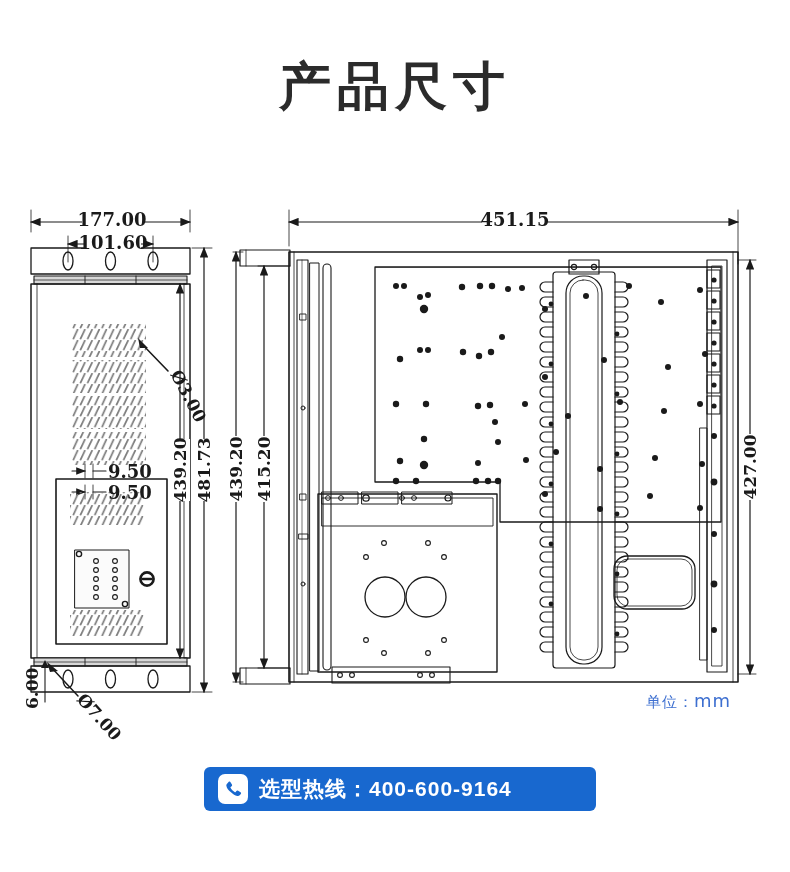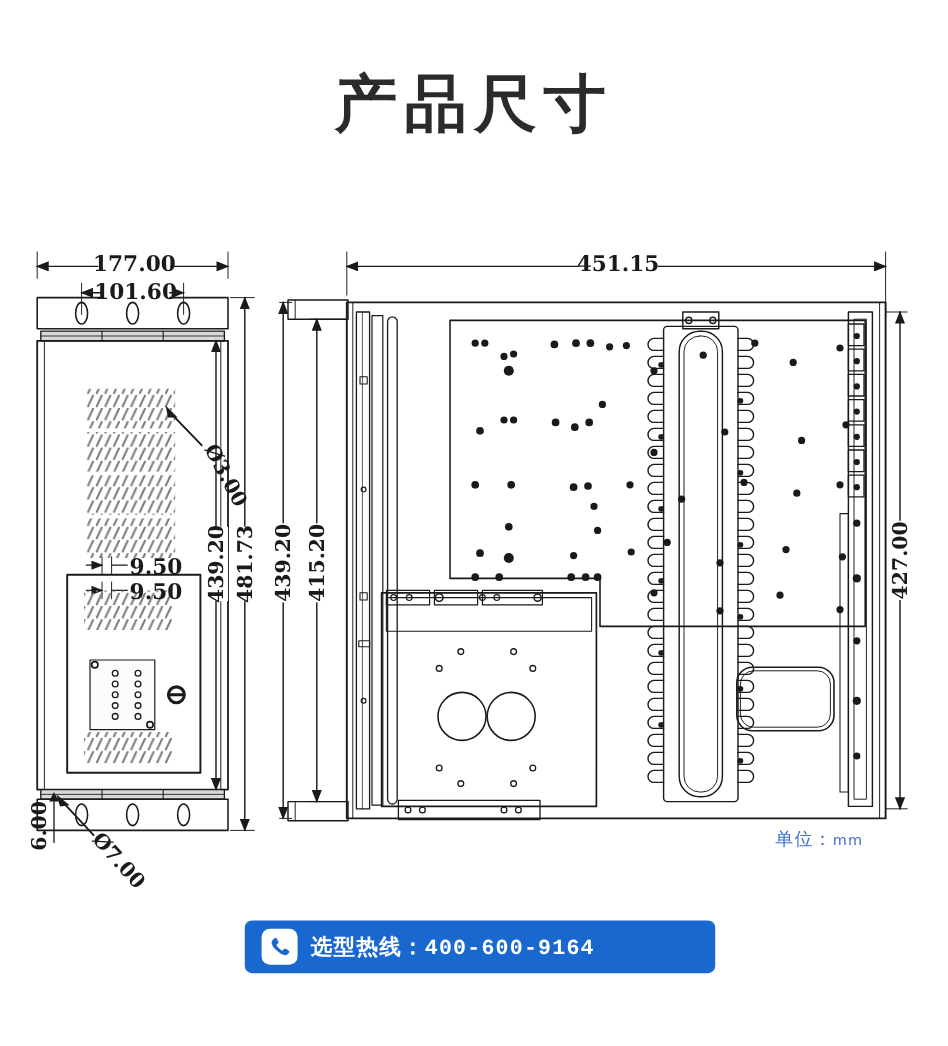--- a/index.html
+++ b/index.html
@@ -27,21 +27,21 @@
   #drawing svg{display:block;}
 
   .unit-label{
     position:absolute;
     left:646px;top:690px;
     font-size:15px;
     color:#3d6fd0;
     letter-spacing:1px;
     font-family:"DejaVu Sans","Liberation Sans",sans-serif;
   }
-  .unit-label .u-mm{font-size:12px;}
+  .unit-label .u-mm{font-size:18px;}
 
   .hotline-banner{
     position:absolute;
     left:204px;top:767px;
     width:392px;height:44px;
     background:#1868cf;
     border-radius:6px;
     display:flex;
     align-items:center;
     box-sizing:border-box;
@@ -50,25 +50,25 @@
   .phone-chip{
     width:30px;height:30px;
     background:#ffffff;
     border-radius:7px;
     display:flex;align-items:center;justify-content:center;
     flex:0 0 auto;
     margin-right:11px;
   }
   .hotline-text{
     color:#ffffff;
-    font-size:18px;
+    font-size:21px;
     font-weight:700;
     letter-spacing:1px;
     white-space:nowrap;
-    font-family:Liberation Mono, monospace;
+    font-family:Liberation Sans, sans-serif;
   }
 </style>
 </head>
 <body>
 
 <div id="page">
 
   <div class="page-title">产品尺寸</div>
 
   <div id="drawing">

